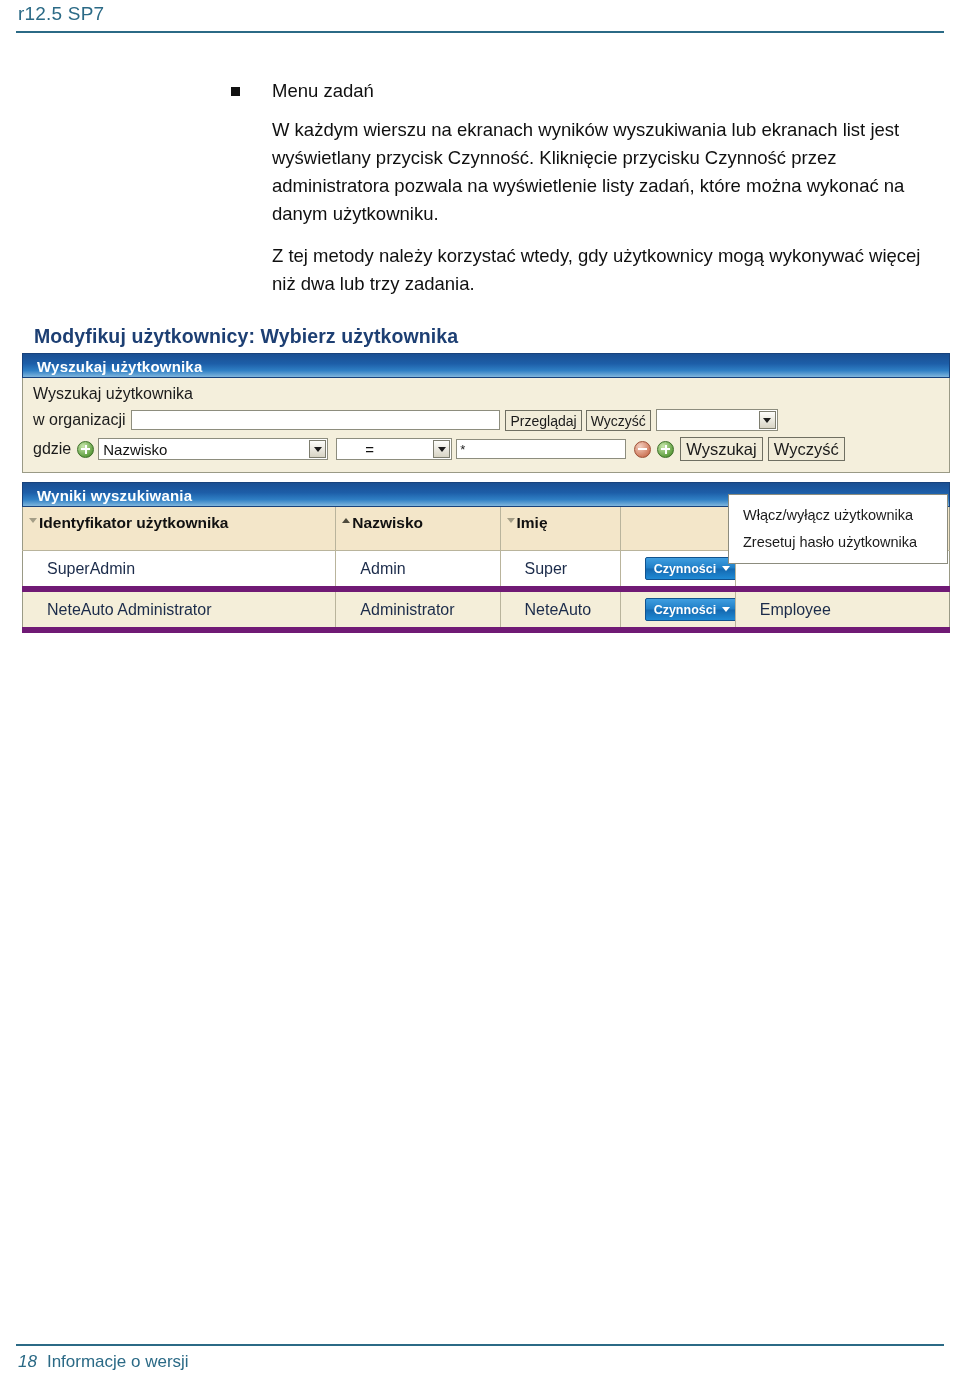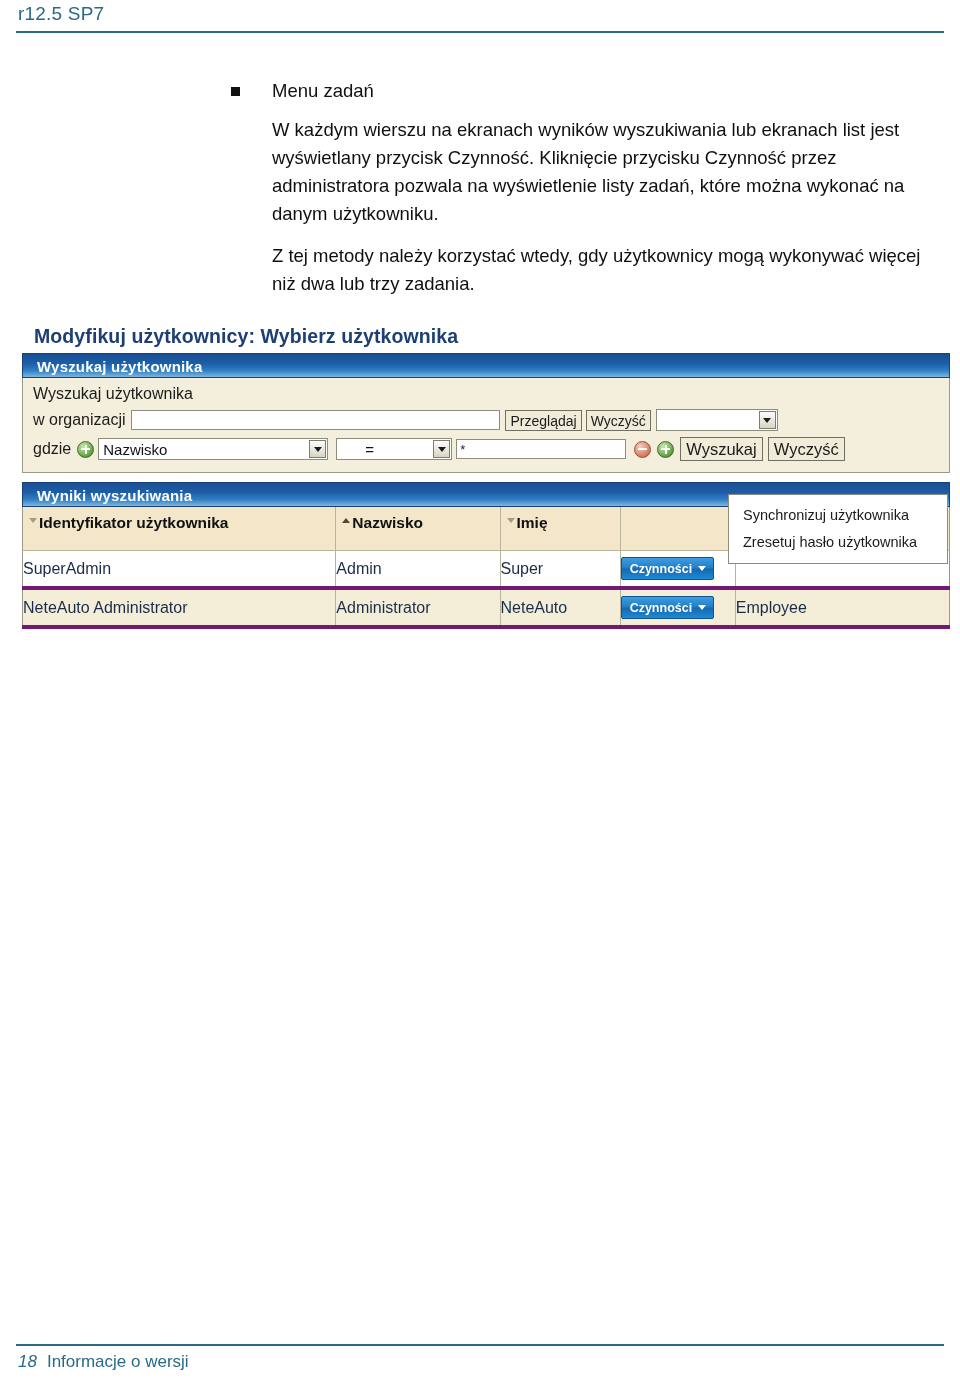--- a/index.html
+++ b/index.html
@@ -243,25 +243,25 @@
     top: 11px;
     width: 0; height: 0;
     border-left: 4px solid transparent;
     border-right: 4px solid transparent;
   }
   .sarrow.dn { border-top: 5px solid #a39d86; }
   .sarrow.up { border-bottom: 5px solid #4d4a3c; }
 
   table.results td {
     border-right: 1px solid #b9b49c;
-    border-bottom: 4px solid #701a75;
+    border-bottom: 6px solid #701a75;
     height: 35px;
     font-size: 16px;
     color: #1b2b4a;
-    padding: 0 0 0 0;
+    padding: 0 0 0 24px;
     white-space: nowrap;
     overflow: hidden;
   }
   tr.row-odd td { background: #ffffff; }
   tr.row-even td { background: #f4eed9; }
   td.plain { color: #1b1b1b; }
   td.act { padding: 0 0 0 7px; }
 
   .czyn-btn {
     display: inline-flex;
@@ -460,21 +460,21 @@
               <span>Czynności</span>
               <span class="caret"></span>
             </span>
           </td>
           <td class="plain" style="border-right:none;">Employee</td>
         </tr>
       </tbody>
     </table>
 
     <div class="ctx-menu">
-      <div class="ctx-item">Synchronizuj użytkownika</div>
+      <div class="ctx-item">Włącz/wyłącz użytkownika</div>
       <div class="ctx-item">Zresetuj hasło użytkownika</div>
     </div>
   </div>
 
 </div>
 
 <div class="page-footer">
   <div class="ftr-rule"></div>
   <div class="ftr-text">
     <span class="pnum">18</span><span>Informacje o wersji</span>

